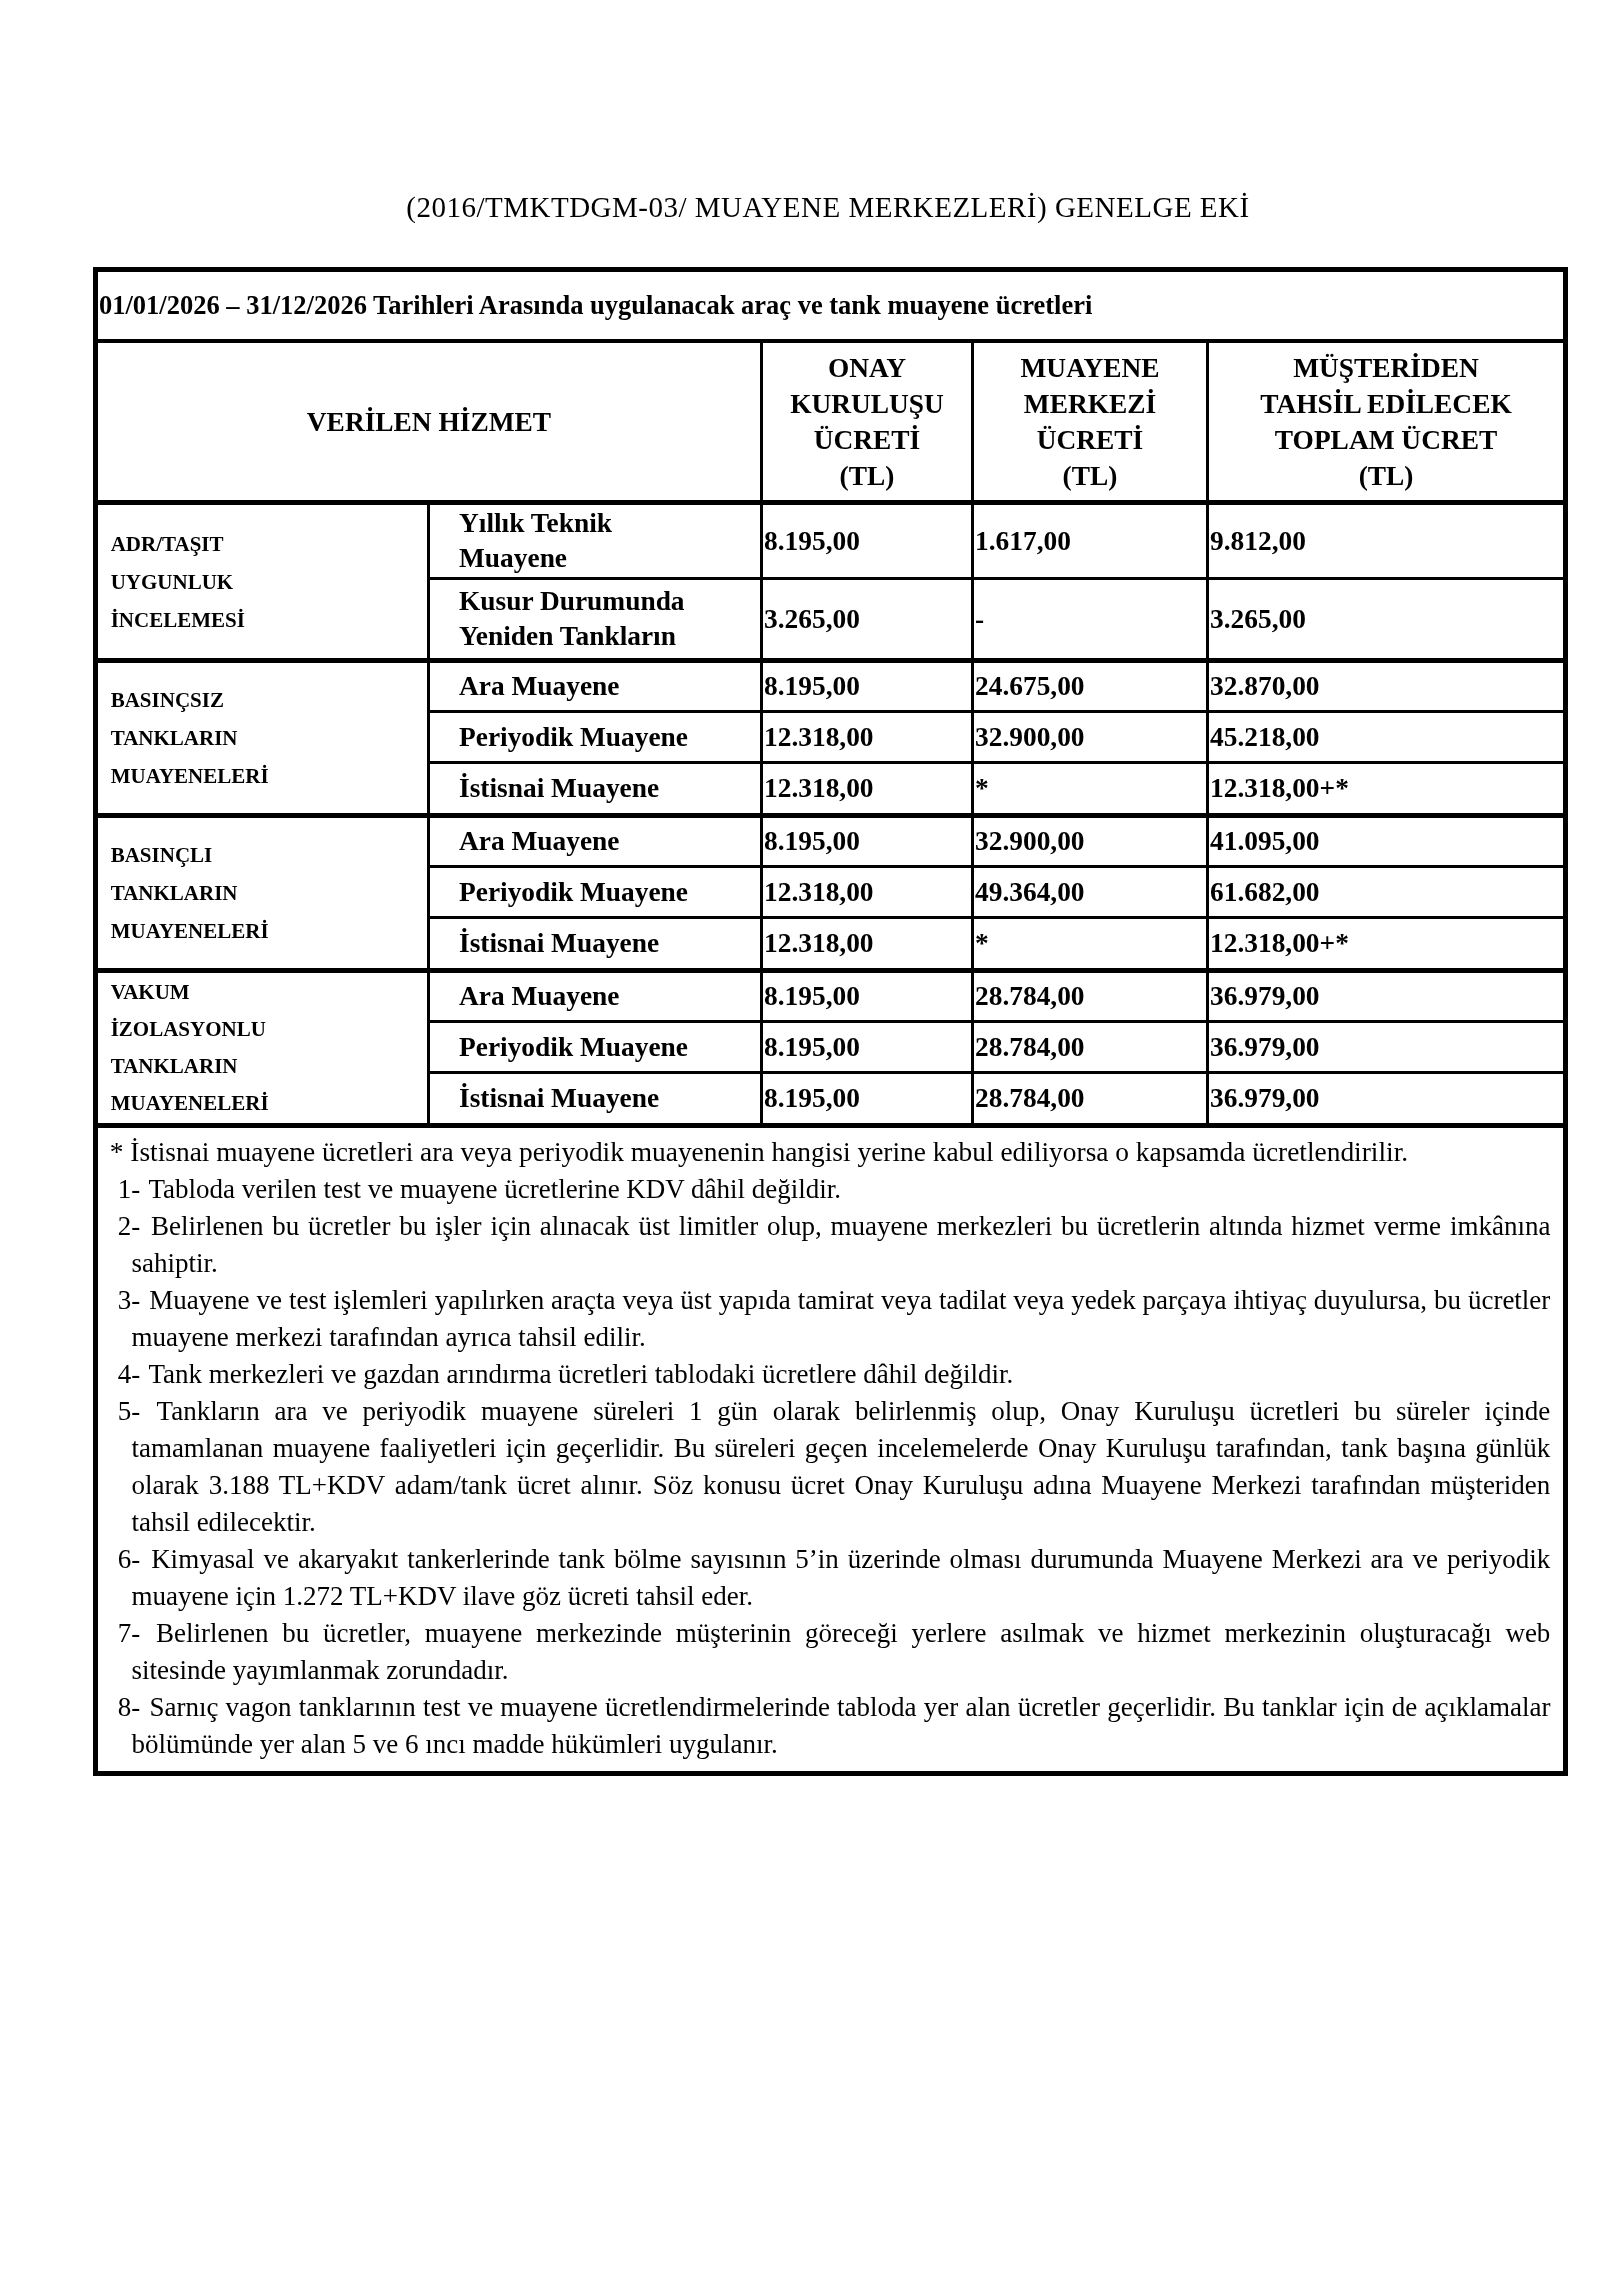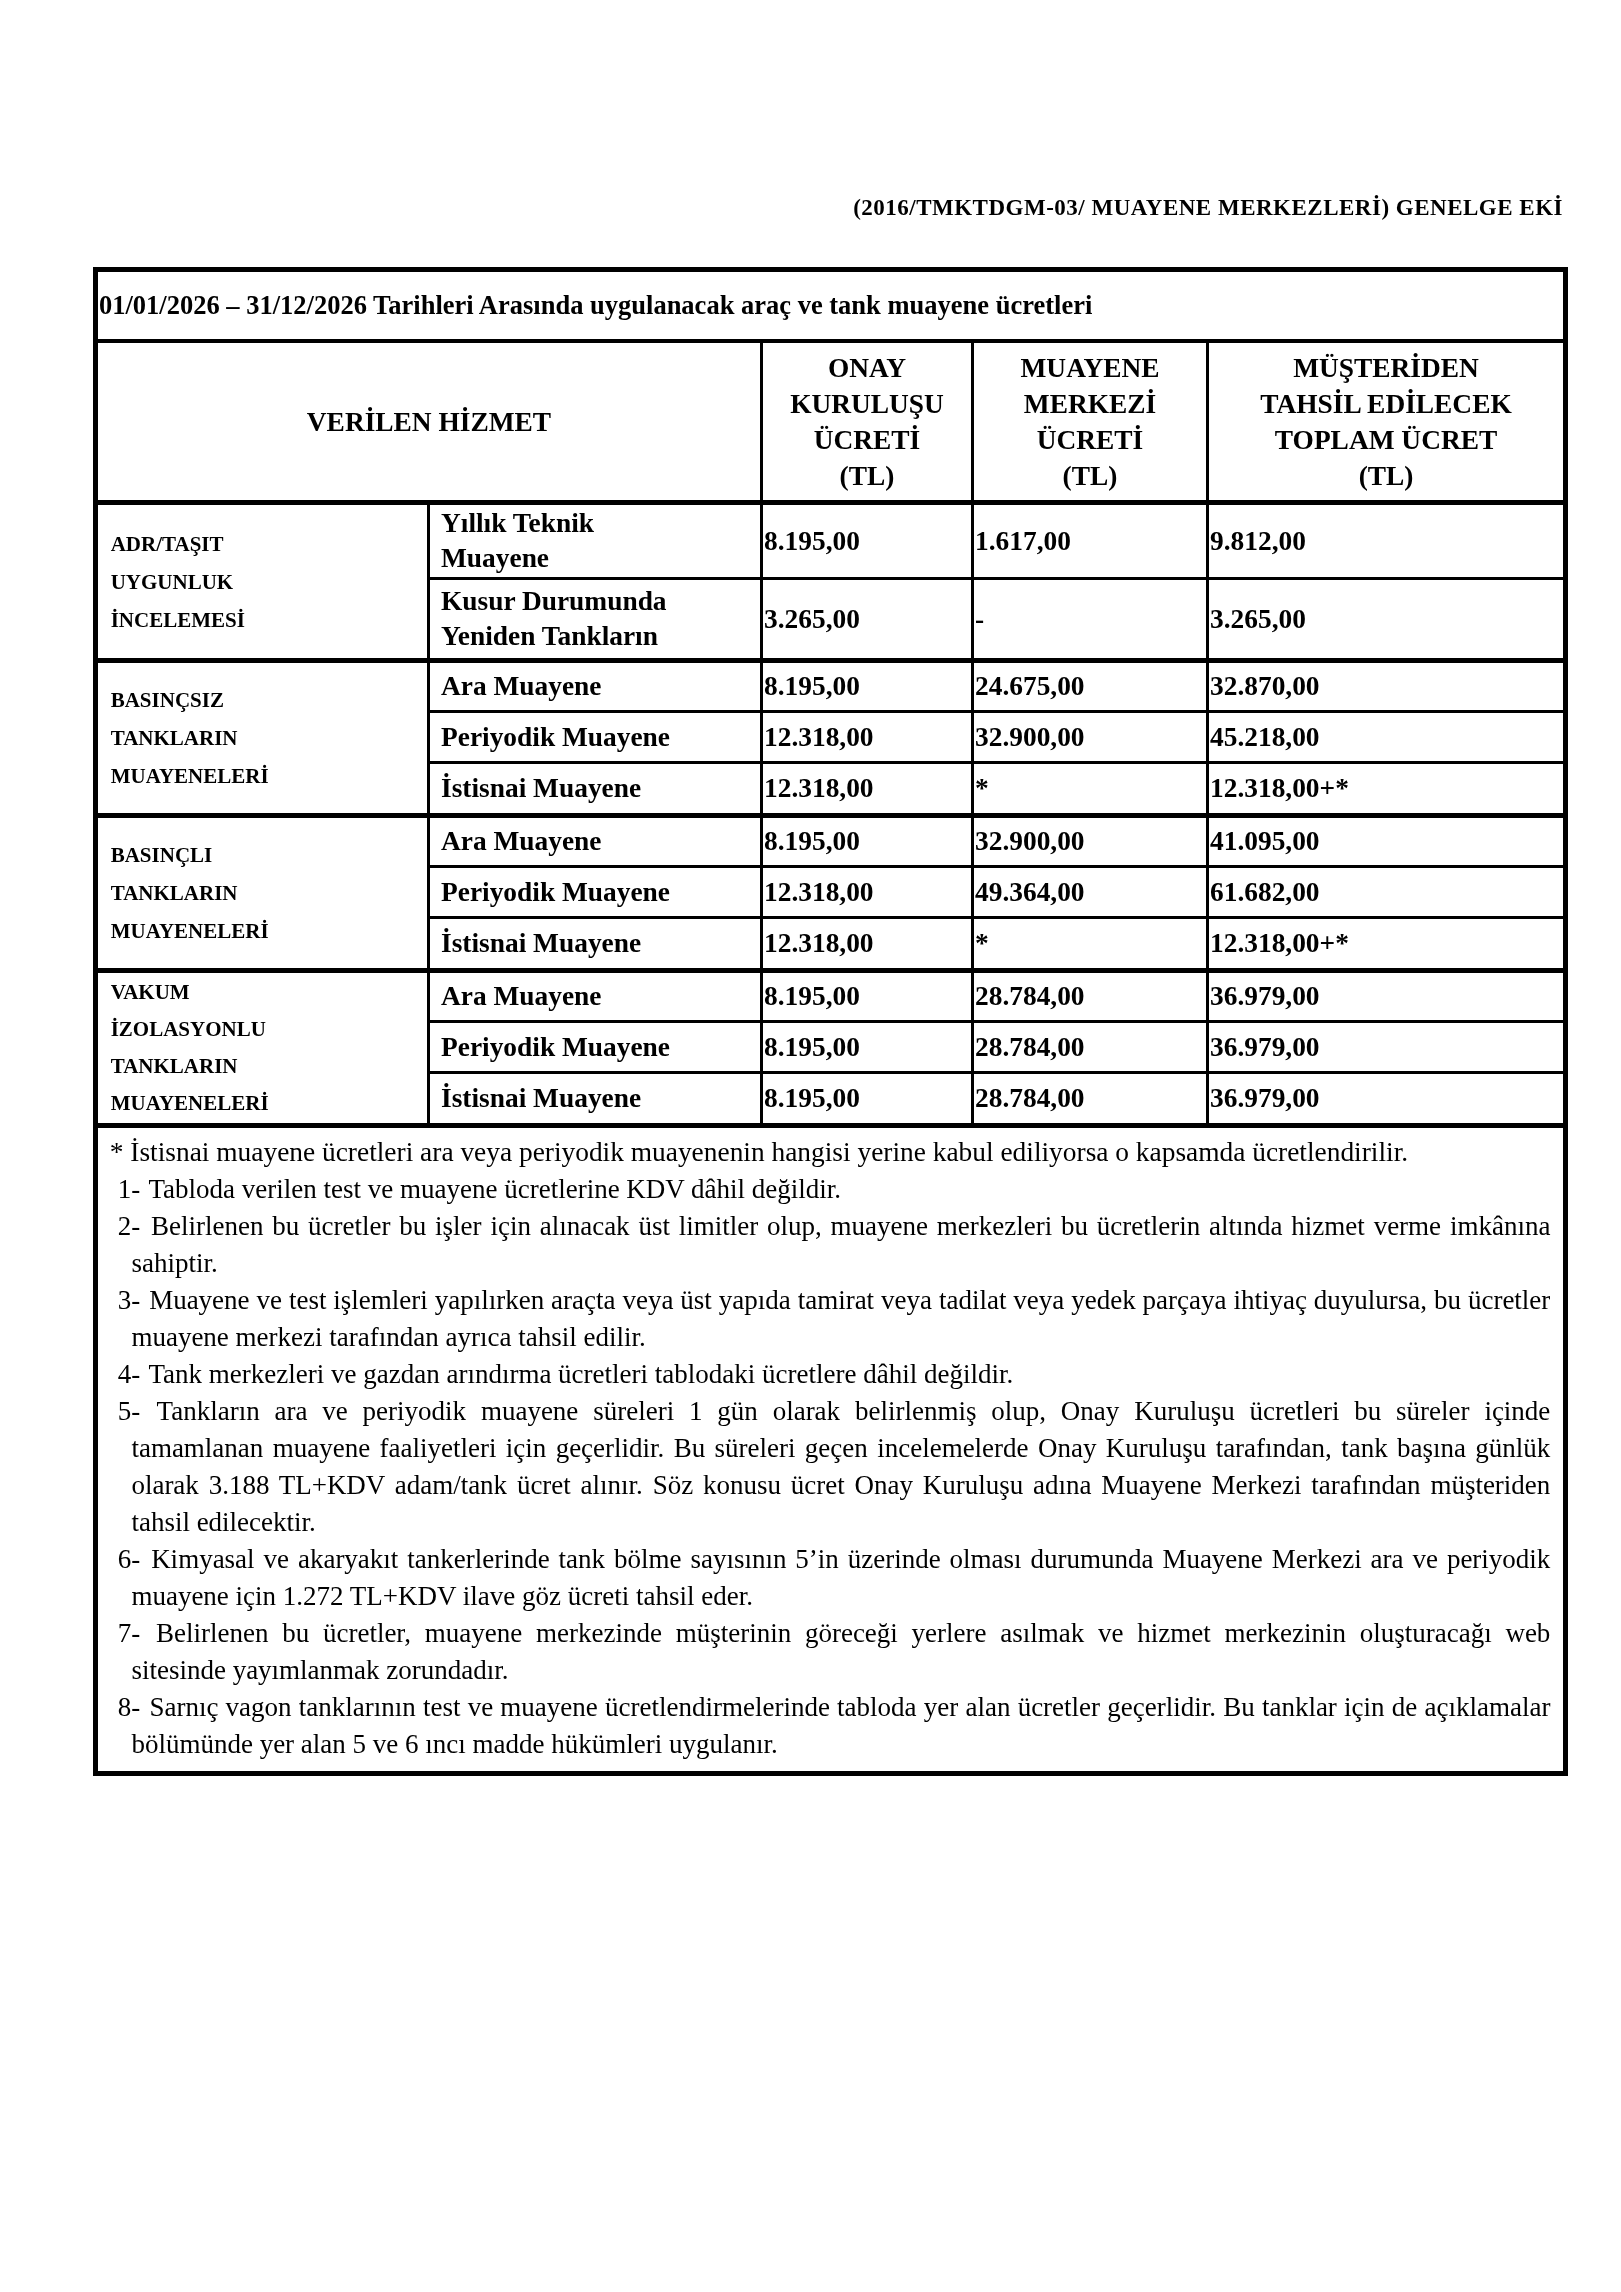--- a/index.html
+++ b/index.html
@@ -6,21 +6,21 @@
   .page {
     position:relative;
     width:1621px; height:2293px;
     background:#ffffff;
     color:#000;
     font-family:"Liberation Serif", serif;
     overflow:hidden;
   }
   .doc-title {
     position:absolute; top:190px; left:93px; width:1470px;
-    text-align:right; font-weight:bold; font-size:23px; line-height:35px;
+    text-align:center; font-weight:normal; font-size:29px; line-height:35px;
     letter-spacing:0.5px;
   }
   table.fees {
     position:absolute; top:267px; left:93px;
     width:1470px; table-layout:fixed;
     border-collapse:collapse;
     border:5.9px solid #000;
   }
   .fees td, .fees th { border:3.9px solid #000; vertical-align:middle; overflow:hidden; }
   .caption-cell {
@@ -32,21 +32,21 @@
     line-height:36px; white-space:pre-line;
     border-bottom:5.9px solid #000 !important;
   }
   .grp-first td { border-top:5.9px solid #000 !important; }
   .fees .cell-label {
     font-weight:bold; font-size:21px; text-align:left;
     padding-left:12.7px; white-space:pre-line; line-height:38px;
   }
   .fees .cell-service {
     font-weight:bold; font-size:27.4px; text-align:left;
-    padding-left:11px; white-space:pre-line; line-height:35px;
+    padding-left:29px; white-space:pre-line; line-height:35px;
   }
   .fees .cell-price { text-align:left; font-weight:bold; font-size:27.4px; }
   .fn-cell {
     border-top:5.9px solid #000 !important;
     vertical-align:top; text-align:left;
     padding:4.9px 12.7px 7.8px 11.8px;
   }
   .fn-star {
     margin:0; font-weight:normal; font-size:27.4px; line-height:38px;
     text-align:justify;

